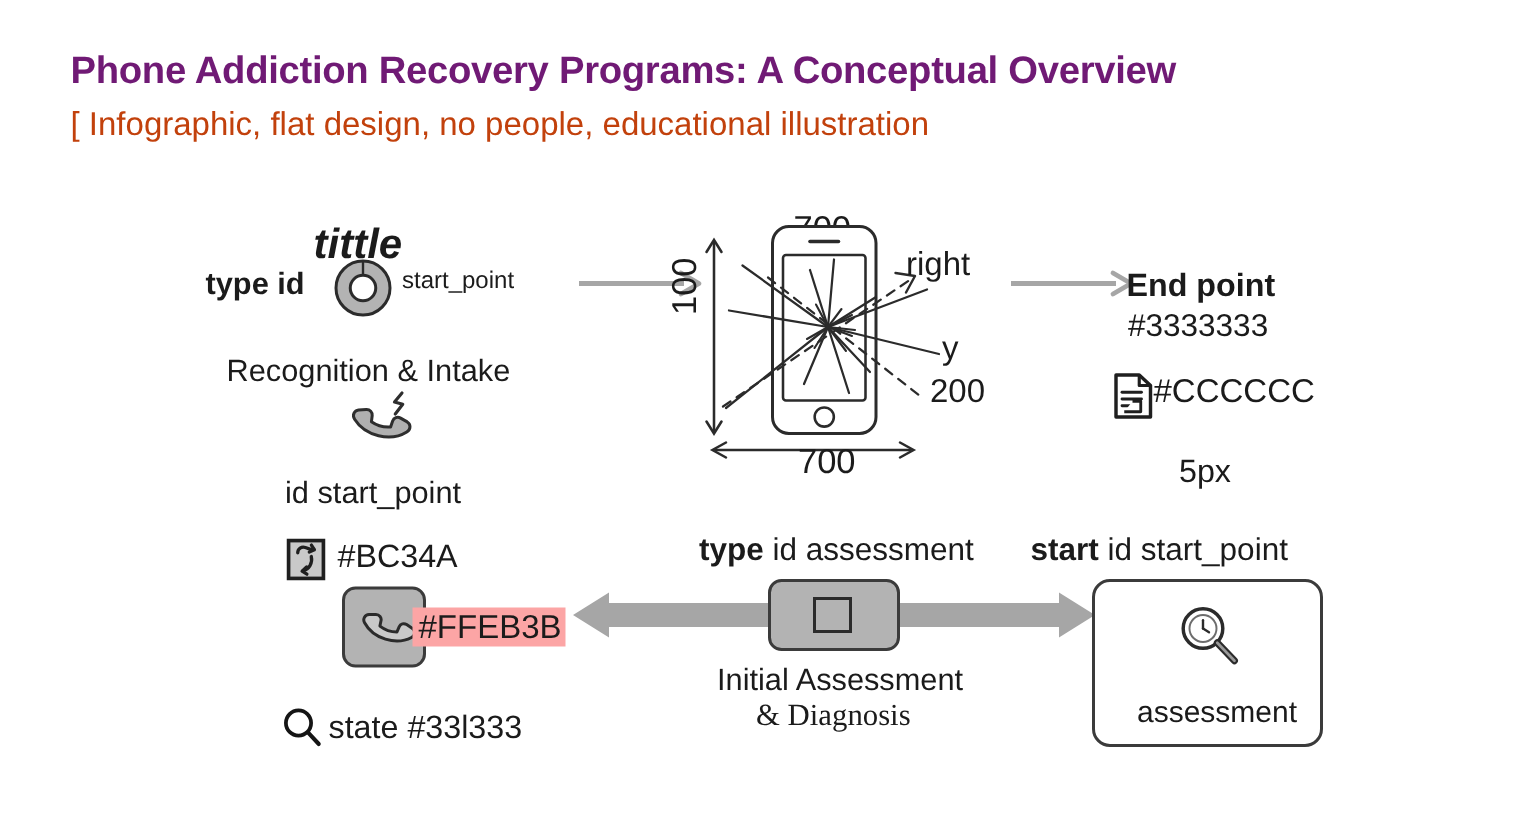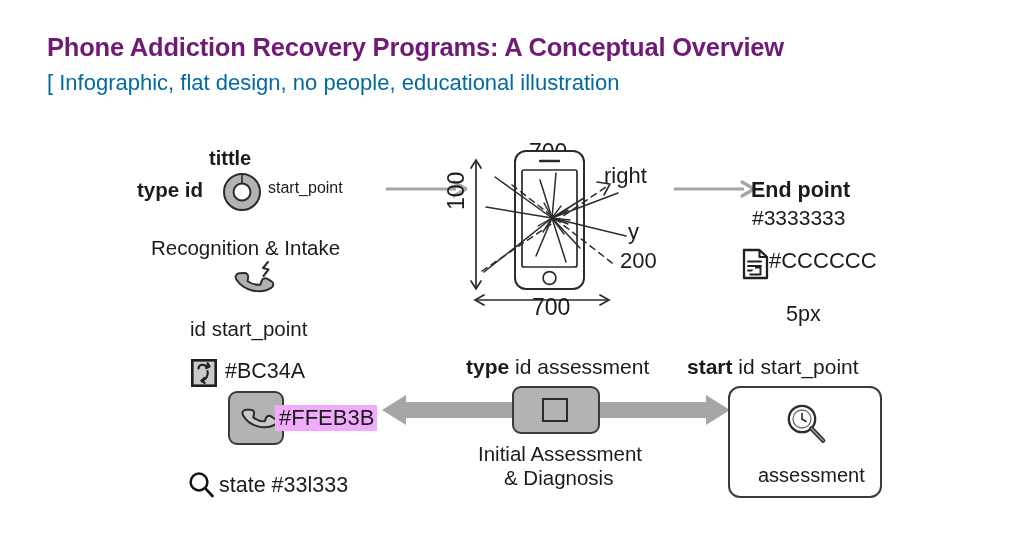--- a/index.html
+++ b/index.html
@@ -31,31 +31,31 @@
     letter-spacing: -0.2px;
     white-space: nowrap;
     color: #701a75;
   }
   #page-subtitle {
     left: 47px;
     top: 70px;
     font-size: 22px;
     font-weight: normal;
     white-space: nowrap;
-    color: #0369a1;
+    color: #c2410c;
   }
 
   
   .lbl { white-space: nowrap; }
   .bold { font-weight: bold; }
 
   
   #tittle-label {
     left: 209px; top: 147px;
-    font-size: 20px; font-weight: bold;
+    font-size: 28px; font-weight: bold; font-style: italic;
   }
   #type-id-label {
     left: 121px; top: 178px;
     font-size: 20.5px; font-weight: bold; margin-left: 16px;
   }
   #start-point-label-top {
     left: 268px; top: 179px;
     font-size: 16px;
   }
   #recognition-intake-label {
@@ -97,21 +97,21 @@
     border-radius: 9px;
     box-sizing: border-box;
   }
   #phone-swatch-icon {
     left: 238px; top: 400px;
     width: 38px; height: 36px;
   }
   #ffeb3b-label {
     left: 275px; top: 405px;
     font-size: 22px;
-    background: #f0abfc;
+    background: #fca5a5;
     padding: 1px 3px 2px 4px;
     line-height: 1.05;
   }
 
   #search-state-icon {
     left: 188px; top: 471px;
     width: 27px; height: 27px;
   }
   #state-label {
     left: 219px; top: 473px;
@@ -206,20 +206,21 @@
     box-sizing: border-box;
     background: #b3b3b3;
   }
   #initial-assessment-line1 {
     left: 478px; top: 442px;
     font-size: 20.5px;
   }
   #initial-assessment-line2 {
     left: 504px; top: 466px;
     font-size: 20.5px;
+    font-family: Liberation Serif, serif;
   }
 
   
   #start-id-heading {
     left: 687px; top: 355px;
     font-size: 21px;
   }
   #start-id-heading .bold { font-weight: bold; }
 
   #assessment-card {

